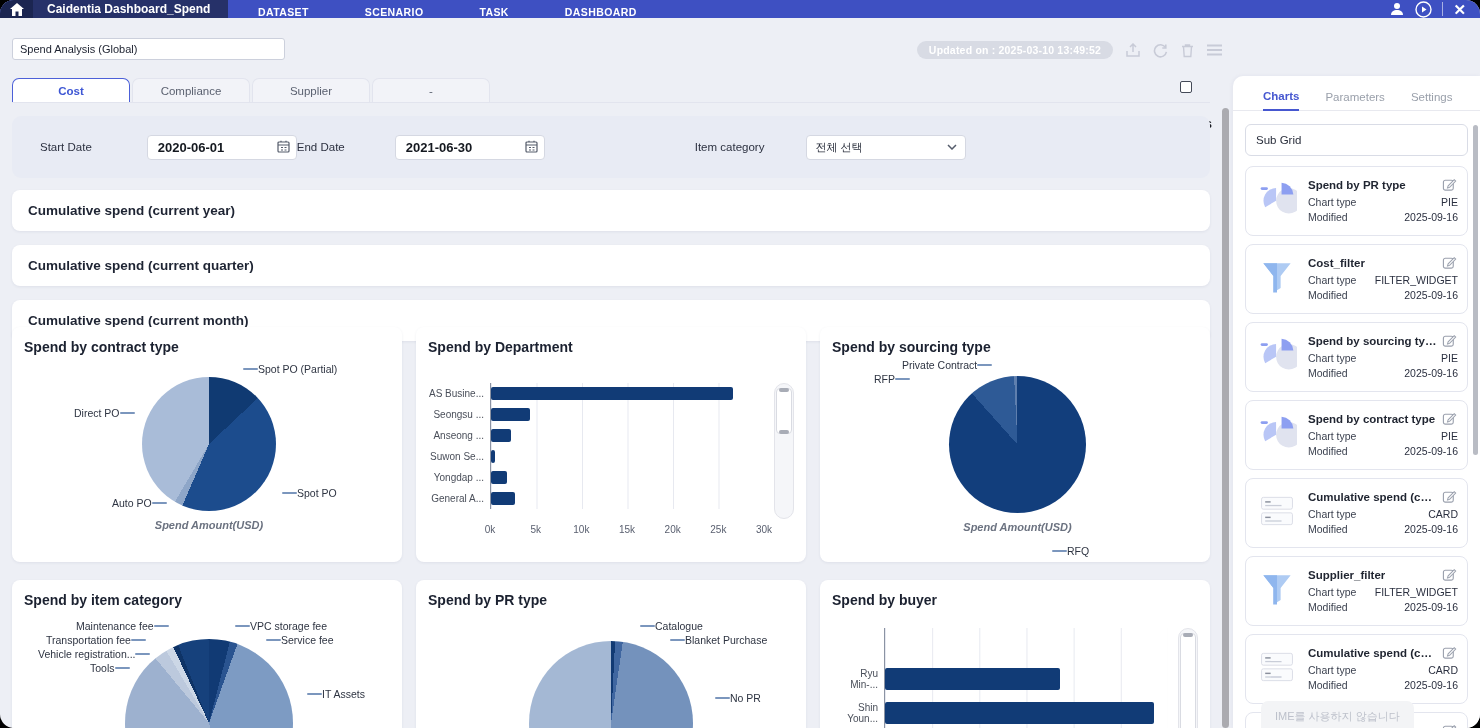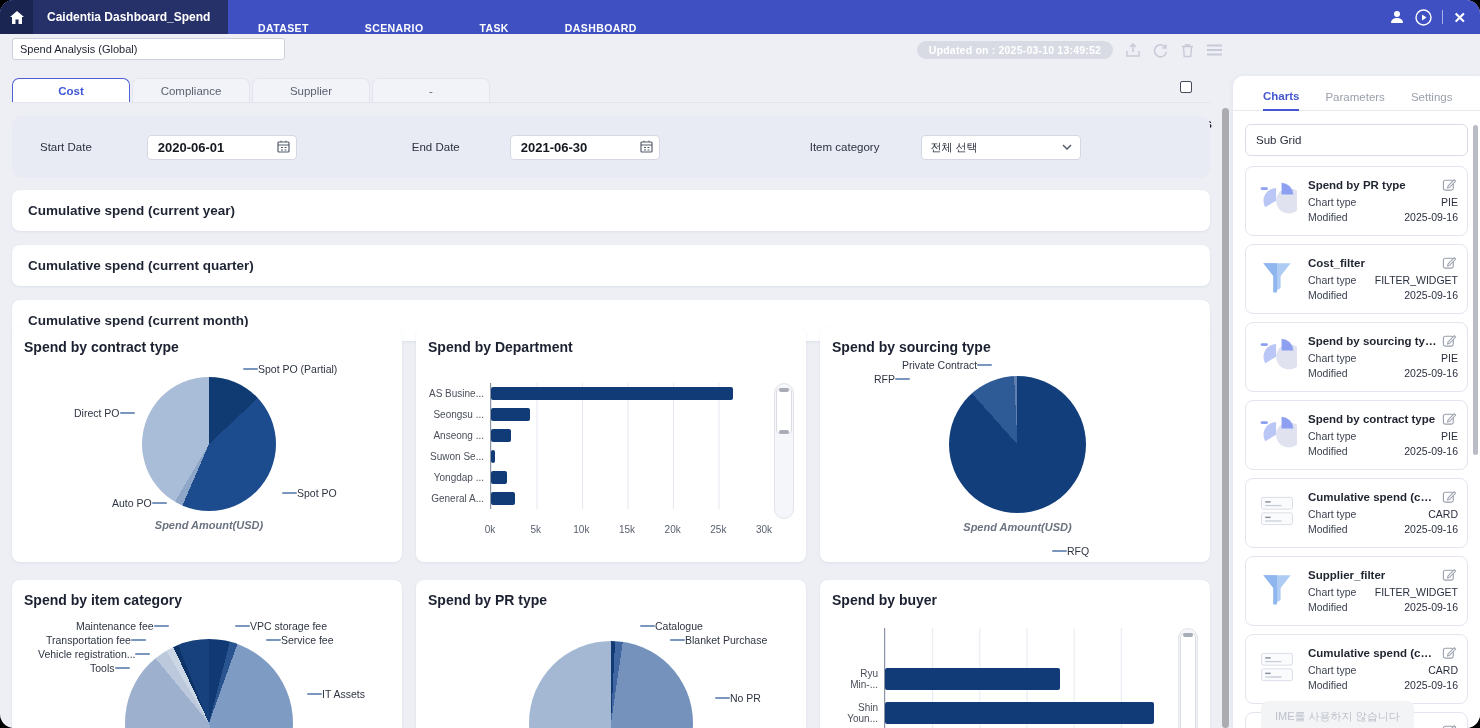--- a/index.html
+++ b/index.html
@@ -1,21 +1,21 @@
 <!DOCTYPE html>
 <html><head>
 <meta charset="utf-8">
 <style>
   * { margin:0; padding:0; box-sizing:border-box; }
   html,body { background:#000; font-family:"Liberation Sans", sans-serif; }
   .app { position:relative; width:1480px; height:728px; background:#EDEFF5;
          border-radius:14px; overflow:hidden; }
 
   
-  .navbar { position:absolute; left:0; top:0; width:100%; height:34px; background:#3E50C2; display:flex; align-items:stretch; }
+  .navbar { position:absolute; left:0; top:0; width:100%; height:18px; background:#3E50C2; display:flex; align-items:stretch; }
   .nav-home { width:33px; background:#1B2551; display:flex; align-items:center; justify-content:center; cursor:pointer; }
   .nav-title { width:195px; background:#263169; color:#fff; font-size:12px; font-weight:bold; display:flex; align-items:center; padding-left:14px; }
   .nav-menu { display:flex; align-items:flex-end; gap:12px; }
   .nav-item { color:#fff; font-size:10.5px; font-weight:bold; letter-spacing:.4px; padding:0 14px; margin-left:16px; cursor:pointer; }
   .nav-right { margin-left:auto; display:flex; align-items:center; gap:10px; padding-right:14px; color:#fff; }
   .nav-divider { width:1px; height:14px; background:rgba(255,255,255,.55); }
   .nav-x { font-size:15px; font-weight:bold; color:#fff; cursor:pointer; line-height:1; }
 
   
   .name-input { position:absolute; left:12px; top:38px; width:273px; height:22px; background:#fff;
@@ -187,21 +187,21 @@
       <span class="date-box" style="margin-left:55px;">
         <input class="date-input" readonly="" value="2020-06-01" style="">
         <span class="cal-icon">
           <svg width="13" height="13" viewBox="0 0 13 13" fill="none" stroke="currentColor" stroke-width="1.2">
               <rect x="1" y="2" width="11" height="10" rx="1"></rect>
               <path d="M1 5 H12 M4 2 V0.8 M9 2 V0.8 M4 7.5 H6 M7.5 7.5 H9.5 M4 10 H6 M7.5 10 H9.5"></path>
             </svg>
         </span>
       </span>
     </div>
-    <div class="f-group" style="margin-left:115px;">
+    <div class="f-group" style="">
       <span class="f-label">End Date</span>
       <span class="date-box" style="margin-left:50px;">
         <input class="date-input" readonly="" value="2021-06-30" style="">
         <span class="cal-icon">
           <svg width="13" height="13" viewBox="0 0 13 13" fill="none" stroke="currentColor" stroke-width="1.2">
               <rect x="1" y="2" width="11" height="10" rx="1"></rect>
               <path d="M1 5 H12 M4 2 V0.8 M9 2 V0.8 M4 7.5 H6 M7.5 7.5 H9.5 M4 10 H6 M7.5 10 H9.5"></path>
             </svg>
         </span>
       </span>

